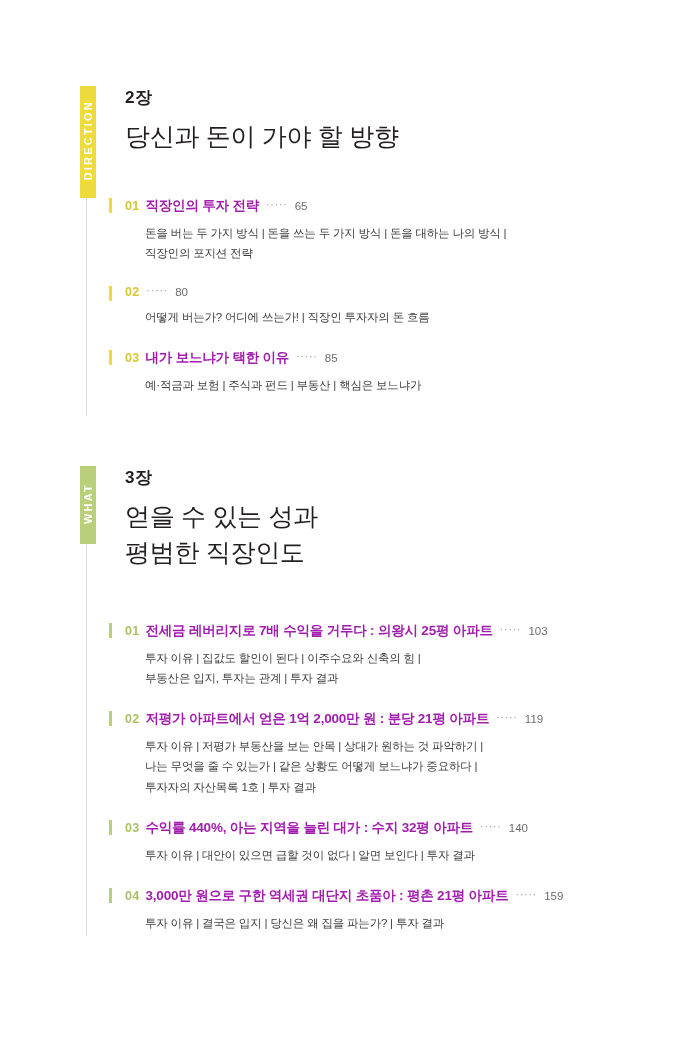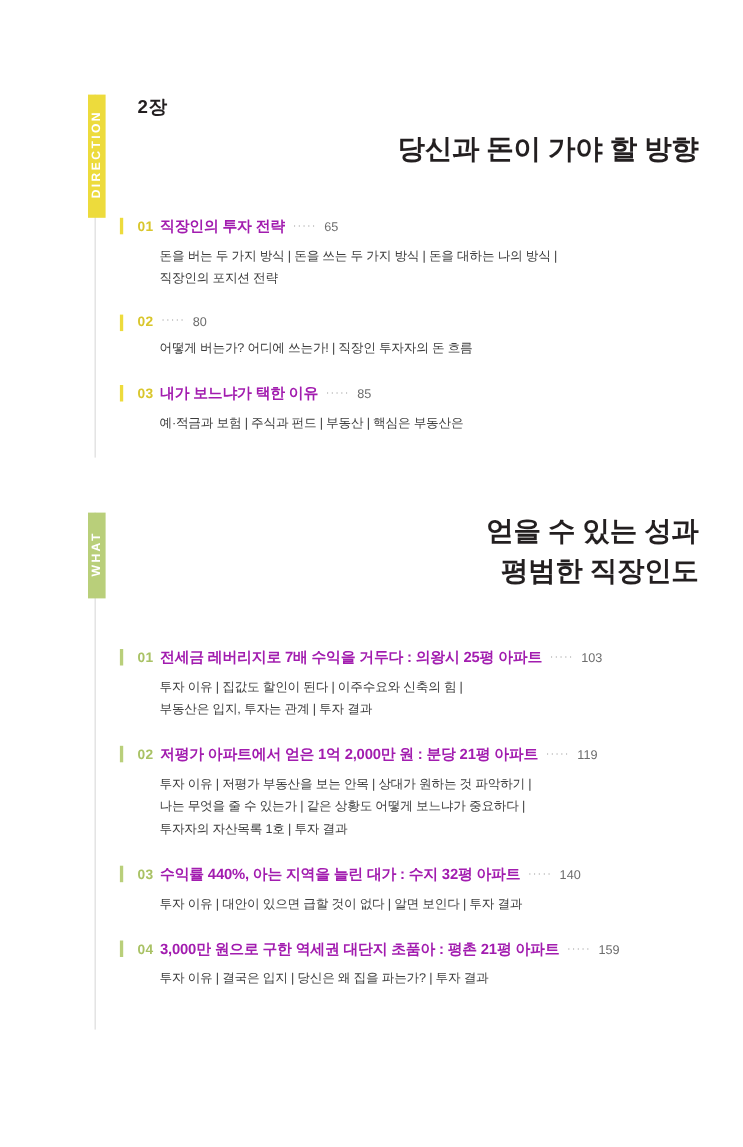--- a/index.html
+++ b/index.html
@@ -75,25 +75,24 @@
   }
   .chapter-num {
     font-size: 17px;
     font-weight: bold;
     color: #231f20;
     letter-spacing: 0.5px;
     margin-bottom: 10px;
   }
   .chapter-title {
     font-size: 25px;
-    font-weight: bold;
+    font-weight: normal;
     color: #231f20;
     line-height: 1.42;
     letter-spacing: -0.3px;
-    text-align: right;
   }
   .chapter-title span { display: block; }
 
   
   .entries {
     margin-left: 47px;
   }
   .chapter-2 .entries { margin-top: 42px; }
   .chapter-3 .entries { margin-top: 52px; }
 
@@ -207,37 +206,38 @@
 
       <div class="entry">
         <div class="entry-mark mark-yellow"></div>
         <div class="entry-line">
           <span class="entry-no no-yellow">03</span>
           <span class="entry-title">내가 보느냐가 택한 이유</span>
           <span class="dots">·····</span>
           <span class="entry-page">85</span>
         </div>
         <div class="entry-sub">
-          <div>예·적금과 보험 | 주식과 펀드 | 부동산 | 핵심은 부동산은</div>
+          <div>예·적금과 보험 | 주식과 펀드 | 부동산 | 핵심은 보느냐가</div>
         </div>
       </div>
 
     </div>
   </div>
 
   <div class="chapter chapter-3">
     <div class="chapter-rule"></div>
 
     <div class="side-tag tag-what">
       <div class="bar" style="height:62px;">
         <span class="vtext">WHAT</span>
       </div>
     </div>
 
     <div class="chapter-head">
+      <div class="chapter-num">3장</div>
       <div class="chapter-title">
         <span>얻을 수 있는 성과</span>
         <span>평범한 직장인도</span>
       </div>
     </div>
 
     <div class="entries">
 
       <div class="entry">
         <div class="entry-mark mark-green"></div>

